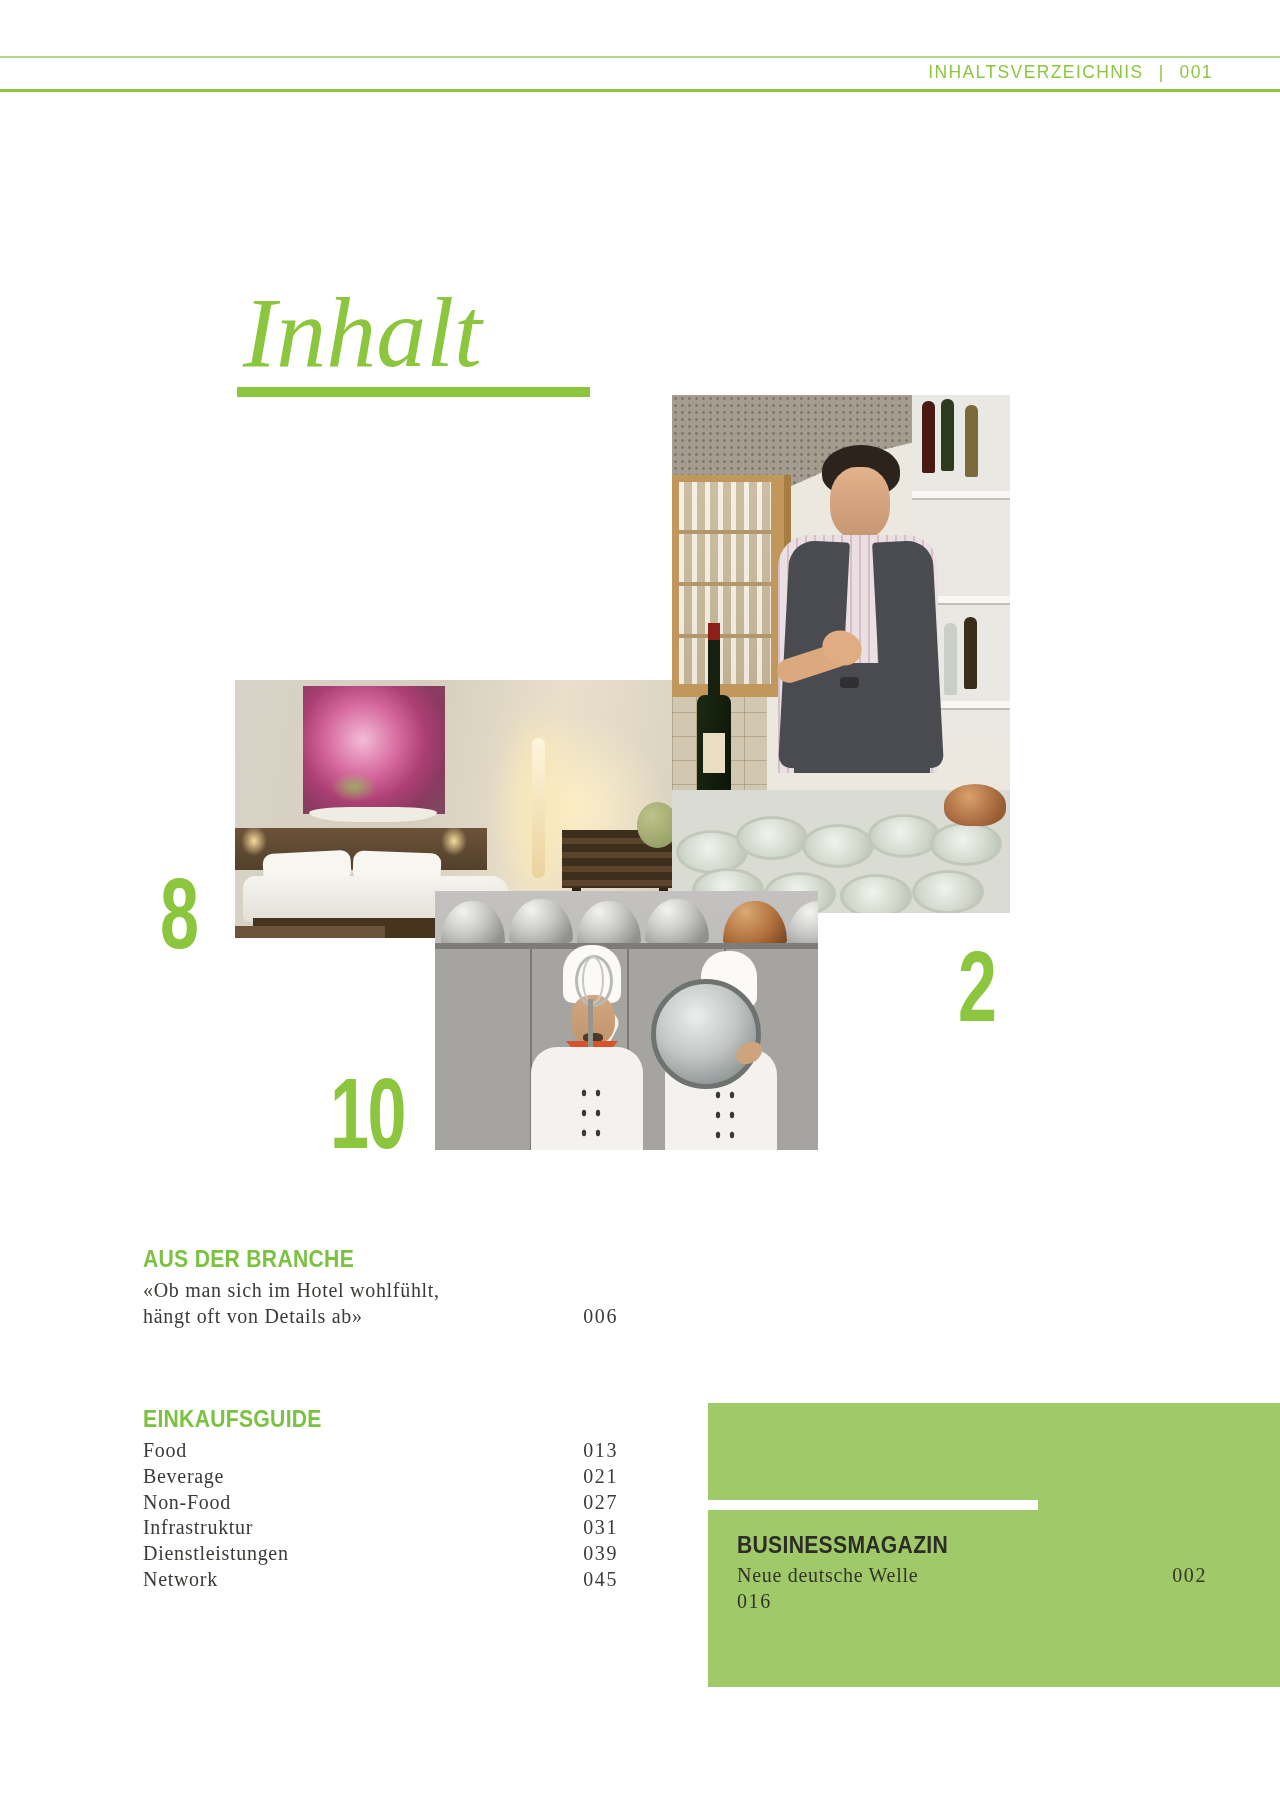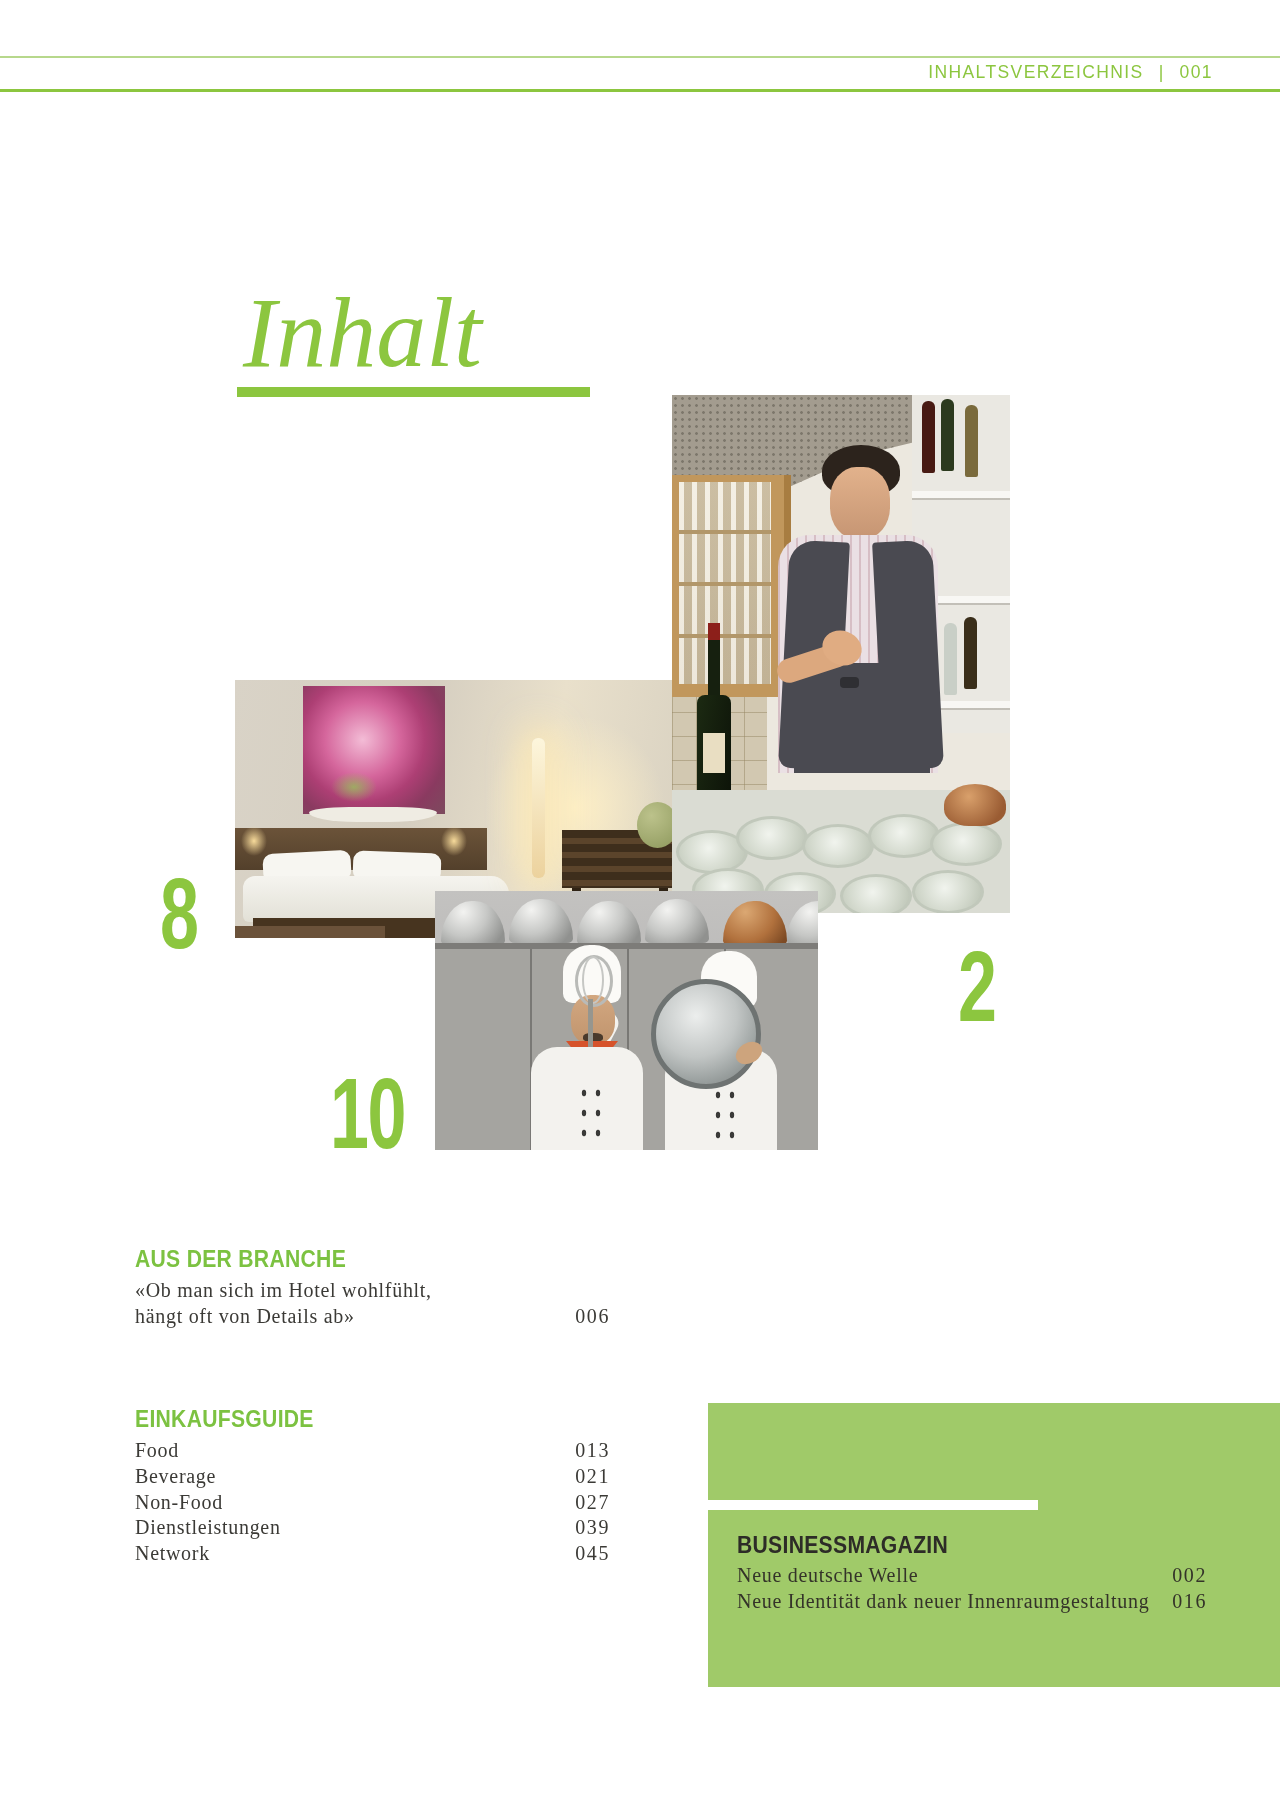--- a/index.html
+++ b/index.html
@@ -150,21 +150,21 @@
   .whisk-handle{left:153px;top:108px;width:5px;height:48px;background:#96968f;}
   .strainer{left:216px;top:88px;width:100px;height:100px;border-radius:50%;
       border:5px solid #6e7372;
       background:radial-gradient(circle at 40% 32%,#eceeed 0%,#c2c6c5 45%,#9aa09f 72%,#767b7a 100%);}
   .strainer-hand{left:300px;top:152px;width:28px;height:20px;border-radius:50%;
       background:#cda47d;transform:rotate(-30deg);}
   .c2-arm{left:236px;top:104px;width:26px;height:58px;border-radius:12px;
       background:#f3f2ee;transform:rotate(-30deg);}
 
   
-  .toc-section{width:475px;}
+  .toc-section{width:475px;margin-left:8px;}
   .secA{left:135px;top:1247px;}
   .secB{left:135px;top:1407px;}
   .toc-heading{display:inline-block;font-weight:bold;font-size:23px;line-height:24px;
       color:#7cc241;letter-spacing:.3px;transform:scaleX(.92);transform-origin:0 50%;
       margin-bottom:7px;}
   .toc-row{display:flex;justify-content:space-between;
       font-family:"Liberation Serif","DejaVu Serif",serif;font-size:20px;line-height:25.8px;
       color:#3b3a36;letter-spacing:.7px;}
   .toc-row .pg{letter-spacing:1.6px;}
 
@@ -305,37 +305,40 @@
     </div>
     <div class="toc-row">
       <span>Beverage</span>
       <span class="pg">021</span>
     </div>
     <div class="toc-row">
       <span>Non-Food</span>
       <span class="pg">027</span>
     </div>
     <div class="toc-row">
+      <span>Infrastruktur</span>
+      <span class="pg">031</span>
+    </div>
+    <div class="toc-row">
       <span>Dienstleistungen</span>
       <span class="pg">039</span>
     </div>
     <div class="toc-row">
       <span>Network</span>
       <span class="pg">045</span>
     </div>
   </div>
 
   <div class="abs biz-box">
     <div class="abs biz-notch"></div>
     <div class="abs biz-content">
       <span class="biz-heading">BUSINESSMAGAZIN</span>
       <div class="toc-row">
         <span>Neue deutsche Welle</span>
         <span class="pg">002</span>
       </div>
       <div class="toc-row">
-        <span>Neue Identität dank neuer Innenraumgestaltung</span>
         <span class="pg">016</span>
       </div>
     </div>
   </div>
 
 </div>
 
 </body></html>

